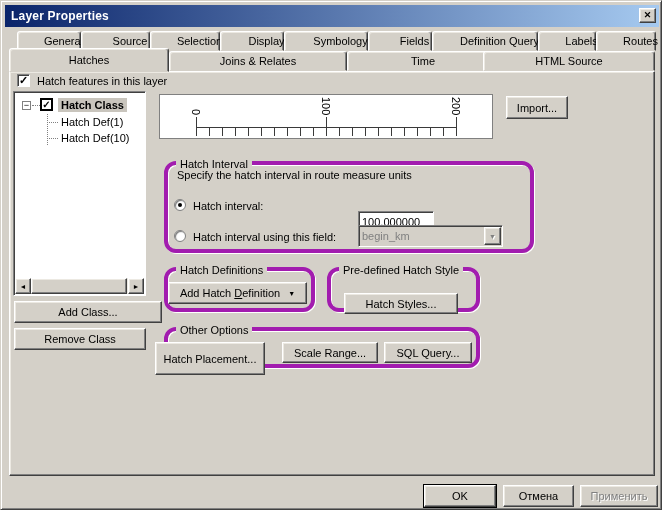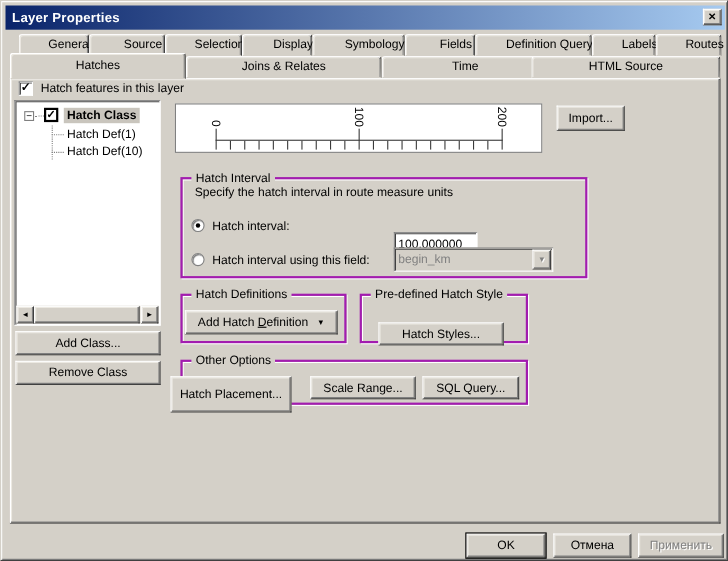--- a/index.html
+++ b/index.html
@@ -59,21 +59,21 @@
   .btn.default{outline:1px solid #000;}
   .btn.disabled{color:#808080;text-shadow:1px 1px 0 #fff;}
   .sunken{
     background:#fff;
     border:1px solid;border-color:#808080 #ffffff #ffffff #808080;
     box-shadow:inset 1px 1px 0 #404040;
     margin-top:18px;
   }
   .groupbox{
     position:absolute;
-    border:2px solid #a21caf;border-radius:0;
+    border:4px solid #a21caf;border-radius:12px;
     box-shadow:inset 1px 1px 0 #ffffff, 1px 1px 0 #ffffff;
   }
   .groupbox>.glabel{
     position:absolute;top:-7px;left:8px;background:#d4d0c8;padding:0 4px;
     font-size:11px;white-space:nowrap;
   }
   .checkbox{
     position:absolute;width:13px;height:13px;background:#fff;
     border:1px solid;border-color:#808080 #ffffff #ffffff #808080;
     box-shadow:inset 1px 1px 0 #404040;
@@ -246,21 +246,21 @@
       <div class="arrow" style="left:0;">
           <span>◄</span>
         </div>
       <div class="arrow" style="right:0;">
           <span>►</span>
         </div>
       <div class="thumb" style="left:16px;width:96px;"></div>
     </div>
   </div>
 
-  <div class="btn" style="left:13px;top:300px;width:132px;height:22px;align-items:center;">
+  <div class="btn" style="left:13px;top:300px;width:148px;height:22px;align-items:center;">
       <span>Add Class...</span>
     </div>
   <div class="btn" style="left:13px;top:327px;width:132px;height:22px;">
       <span>Remove Class</span>
     </div>
 
   <div class="ruler">
     <div class="ruler-line"></div>
   <div class="tick major" style="left: 36px;"></div>
       <div class="tick" style="left: 49px;"></div>

